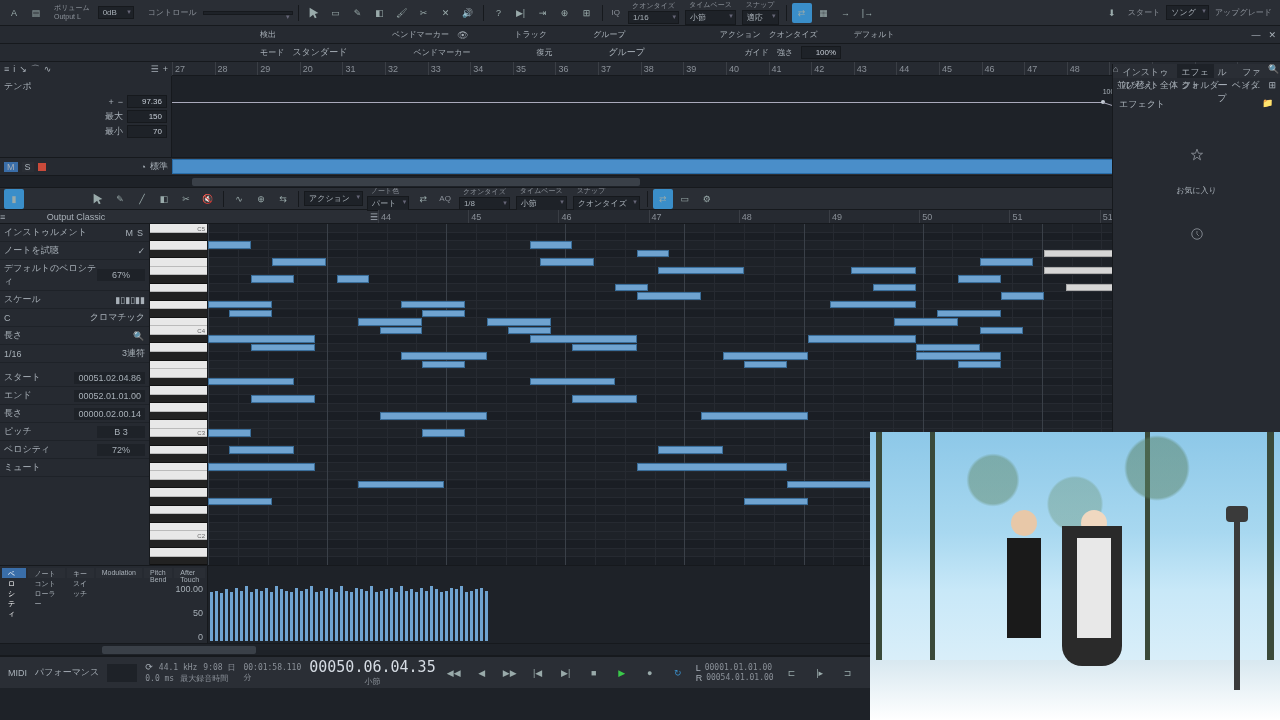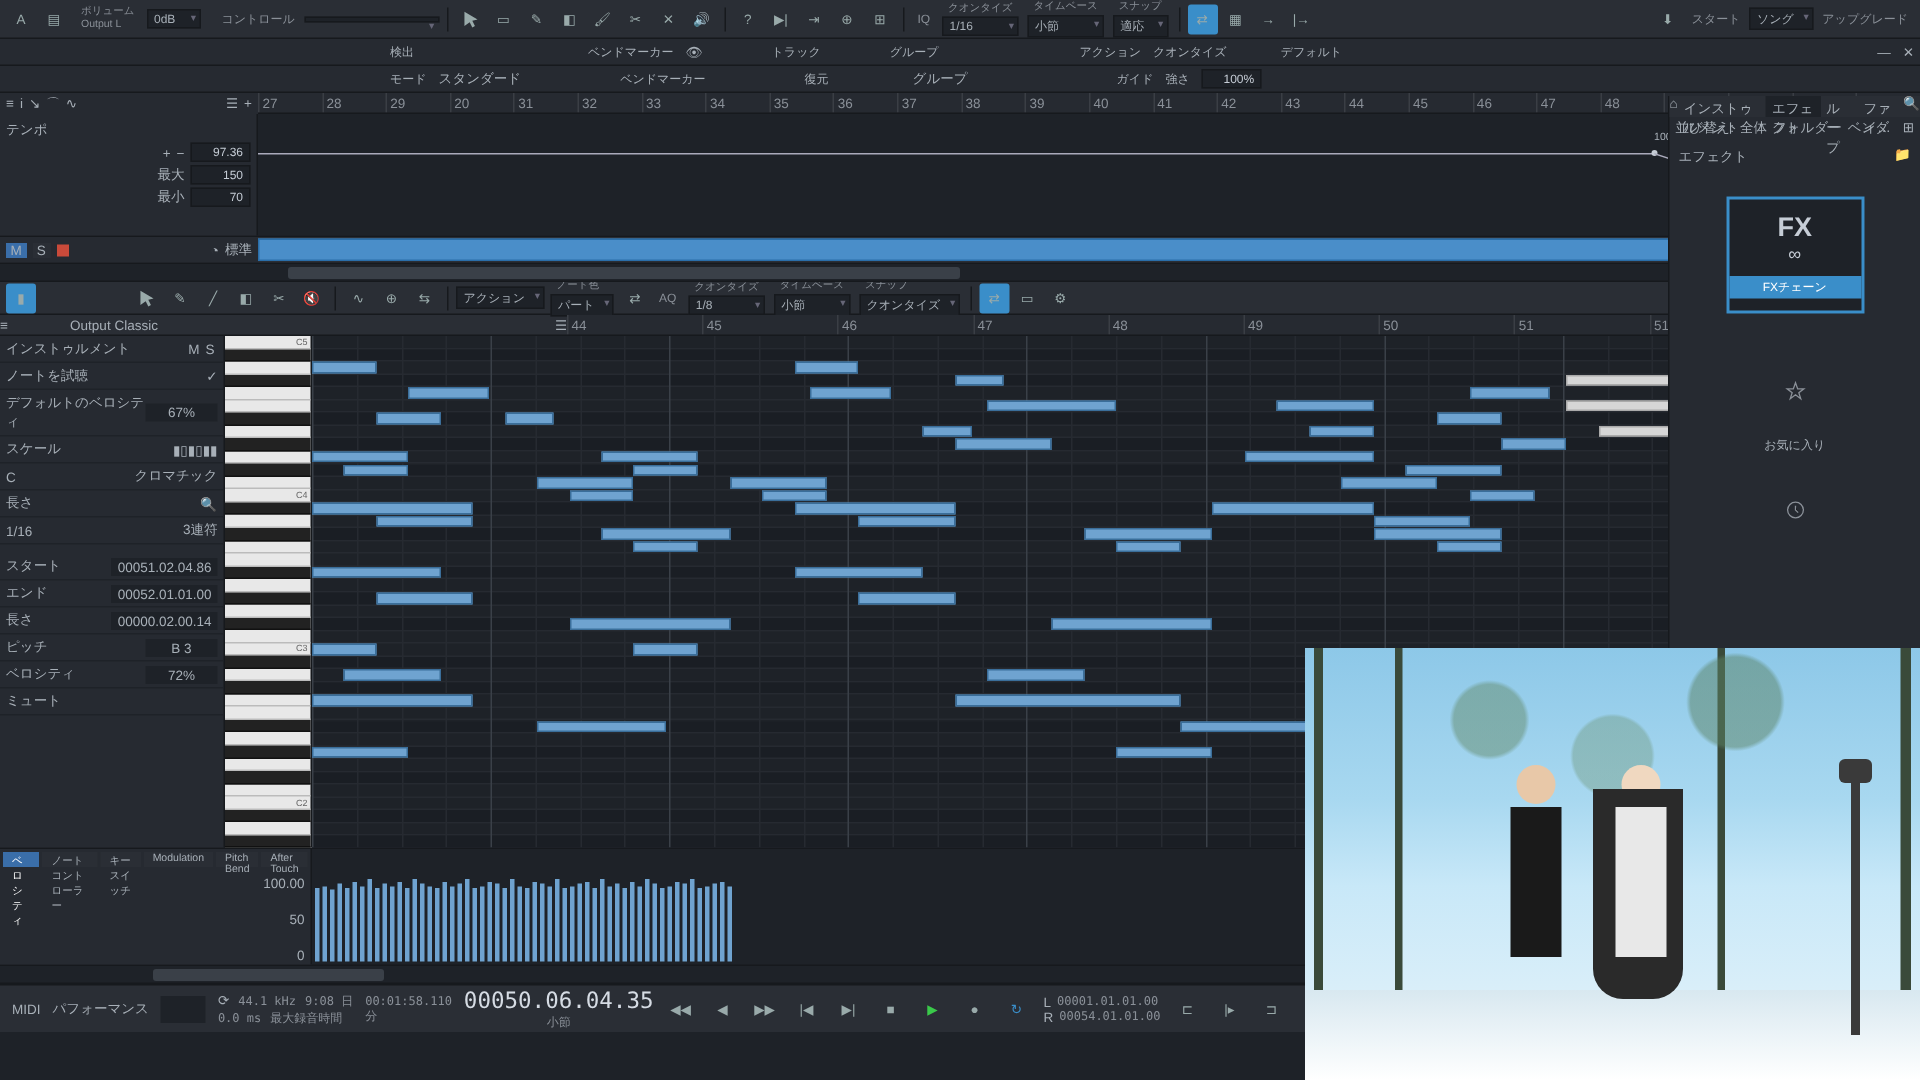--- a/index.html
+++ b/index.html
@@ -722,25 +722,20 @@
  </div>
  <div class="row" style="height:14px;padding:0 4px;gap:4px;font-size:7px">
   <span>並び替え:</span>
   <span>全体</span>
   <span>フォルダー</span>
   <span>ベンダ</span>
   <span style="flex:1"></span>
   <span>⊞</span>
  </div>
  <div style="padding:6px"><span>エフェクト</span><span style="float:right">📁</span></div>
- <div class="fxbox">
-  <span class="fx">FX</span>
-  <span style="font-size:12px">∞</span>
-  <span class="cap">FXチェーン</span>
- </div>
  <div class="ricon">
       <svg viewBox="0 0 24 24" width="32" height="32">
         <path fill="none" stroke="currentColor" stroke-width="1.5" d="M12 2l2.5 7h7l-5.7 4.3 2.2 7-6-4.5-6 4.5 2.2-7L2.5 9h7z"></path>
       </svg>
     </div>
  <div class="rlbl">お気に入り</div>
  <div class="ricon">
       <svg viewBox="0 0 24 24" width="32" height="32">
         <circle cx="12" cy="12" r="9" fill="none" stroke="currentColor" stroke-width="1.5"></circle>
         <path stroke="currentColor" stroke-width="1.5" d="M12 7v5l3 3"></path>

